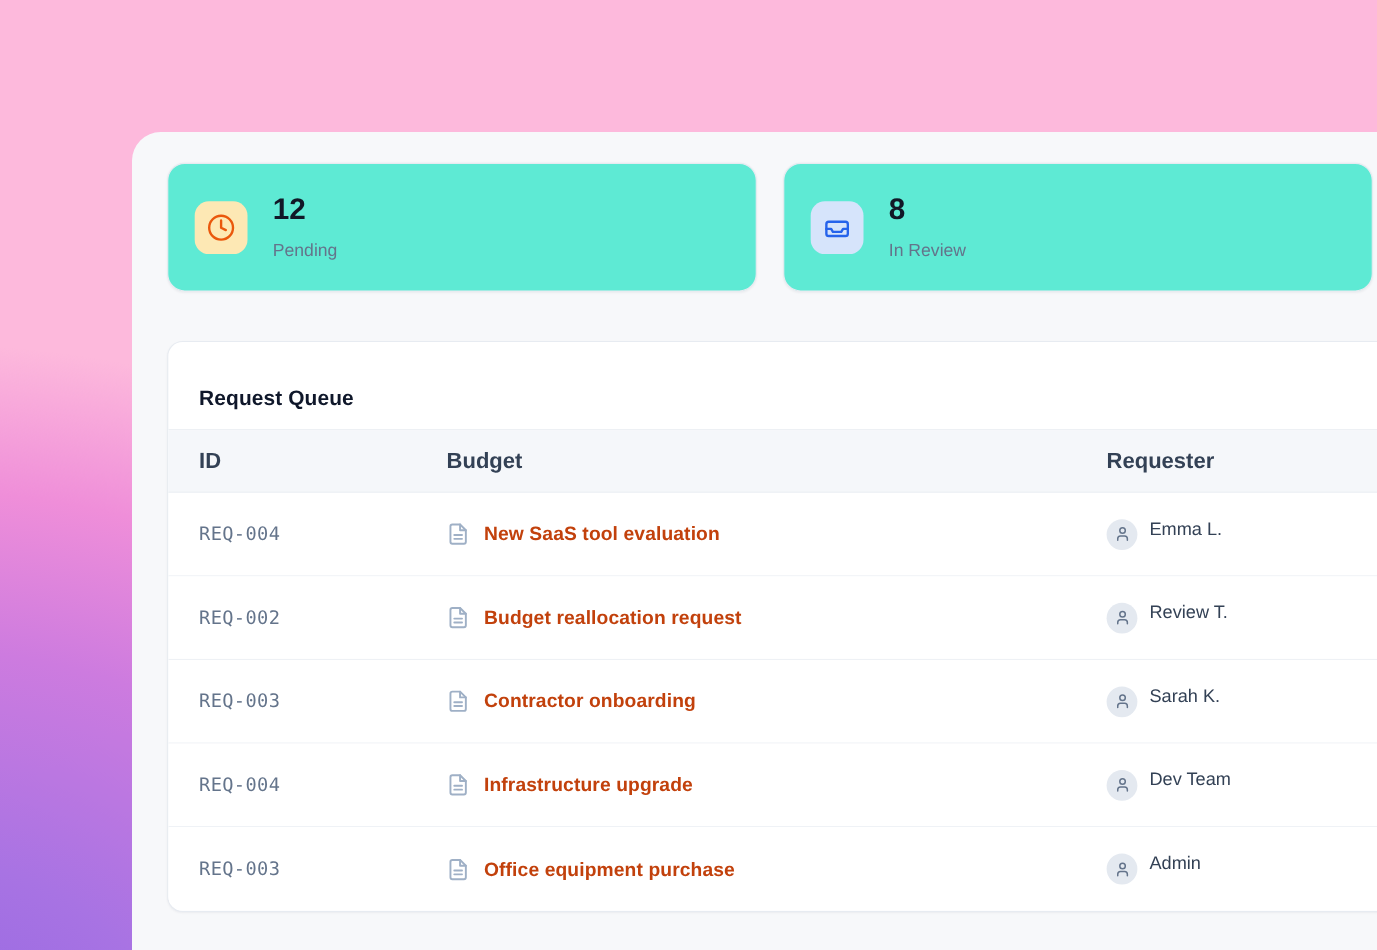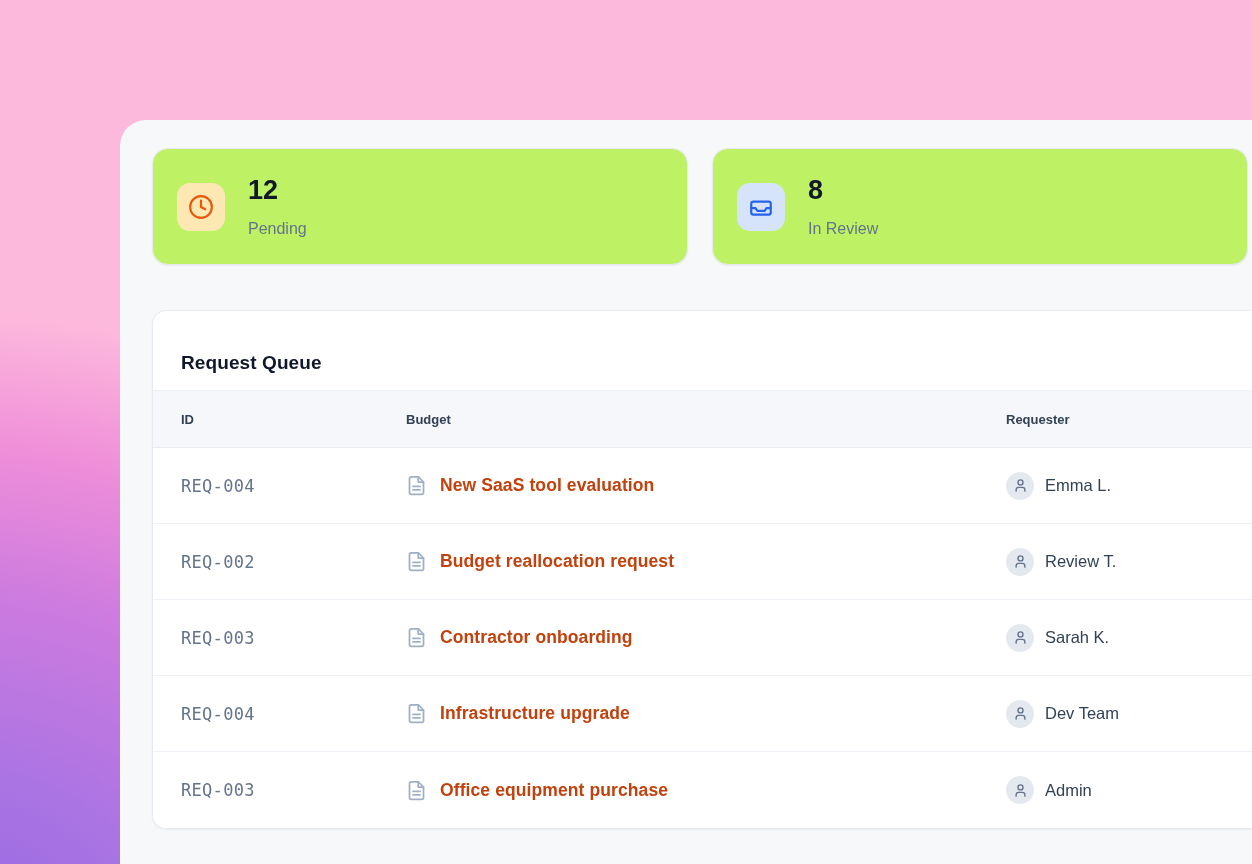--- a/index.html
+++ b/index.html
@@ -22,21 +22,21 @@
 
   
   .stats {
     display: flex;
     gap: 24px;
     padding: 28px 0 0 32px;
   }
   .stat-card {
     width: 536px;
     height: 117px;
-    background: #bef264;
+    background: #5eead4;
     border: 1px solid #e7ebf1;
     border-radius: 16px;
     box-shadow: 0 1px 2px rgba(15,23,42,.05);
     display: flex;
     align-items: center;
     padding: 0 24px;
     gap: 23px;
     flex: none;
   }
   .icon-tile {
@@ -72,34 +72,34 @@
     display: grid;
     grid-template-columns: 225px 600px 1fr;
     align-items: center;
     padding: 0 28px;
   }
   .thead {
     height: 57px;
     background: #f5f7fa;
     border-bottom: 1px solid #e9edf2;
   }
-  .th { font-size: 13px; font-weight: 700; color: #334155; }
+  .th { font-size: 20px; font-weight: 700; color: #334155; }
 
   .trow { height: 76px; background: #ffffff; }
   .trow:not(:last-child) { border-bottom: 1px solid #eef1f5; }
 
   .cell-id {
     font-family: "DejaVu Sans Mono", monospace;
     font-size: 17px;
     letter-spacing: .3px;
     color: #64748b;
   }
   .cell-req { display: flex; align-items: center; gap: 13px; }
   .req-title { font-size: 17.5px; font-weight: 700; color: #c2410c; letter-spacing: .1px; }
-  .cell-who { display: flex; align-items: center; gap: 11px; }
+  .cell-who { display: flex; align-items: flex-start; gap: 11px; }
   .avatar {
     width: 28px; height: 28px;
     border-radius: 50%;
     background: #e4e9f0;
     display: flex; align-items: center; justify-content: center;
     flex: none;
   }
   .who-name { font-size: 16.5px; color: #334155; }
 
   svg { display: block; }

